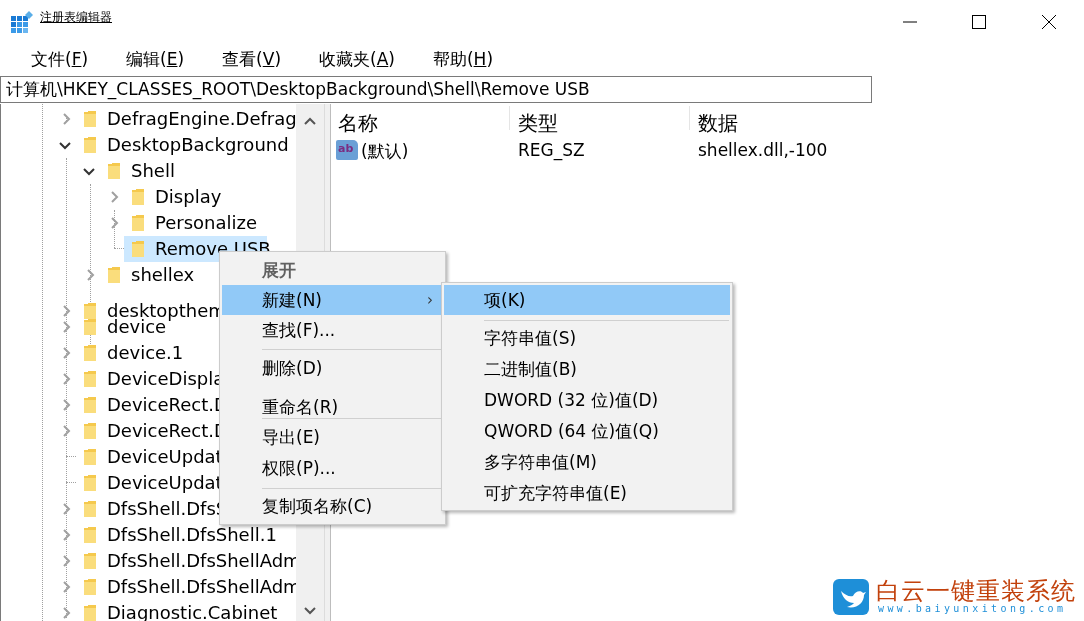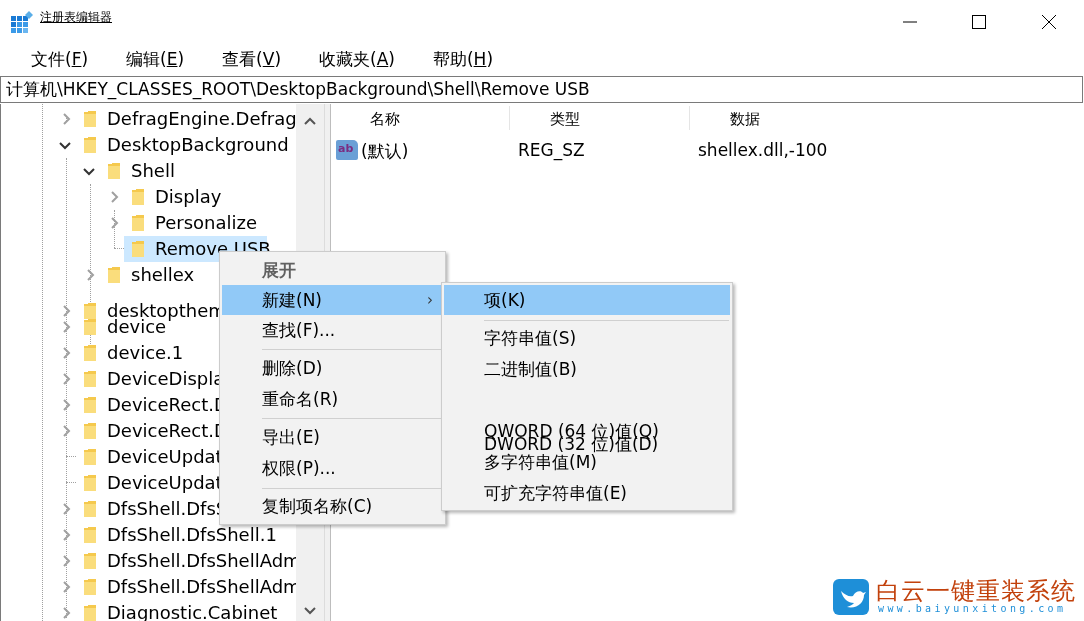--- a/index.html
+++ b/index.html
@@ -9,39 +9,39 @@
   .titlebar { position: absolute; left: 0; top: 0; width: 1084px; height: 44px; background: #fff; }
   .app-icon { position: absolute; left: 11px; top: 11px; width: 22px; height: 22px; }
   .title-text { position: absolute; left: 40px; top: 9px; font-size: 12px; text-decoration: underline; }
   .win-btn { position: absolute; top: 0; width: 70px; height: 44px; display: flex; align-items: center; justify-content: center; }
   .win-min { left: 875px; } .win-max { left: 944px; } .win-close { left: 1014px; }
 
   .menubar { position: absolute; left: 0; top: 44px; width: 1084px; height: 30px; display: flex; align-items: center; padding-left: 7px; }
   .menu-item { margin-right: 14px; font-size: 17px; margin-left: 24px; }
   .menu-item u { text-decoration: underline; }
 
-  .addressbar { position: absolute; left: 0; top: 76px; width: 1083px; height: 27px; border: 1px solid #7a7a7a; background: #fff; padding-left: 5px; line-height: 25px; font-size: 17px; white-space: nowrap; overflow: hidden; }
+  .addressbar { position: absolute; left: 0; top: 76px; width: 872px; height: 27px; border: 1px solid #7a7a7a; background: #fff; padding-left: 5px; line-height: 25px; font-size: 17px; white-space: nowrap; overflow: hidden; }
 
   .tree-pane { position: absolute; left: 0; top: 104px; width: 326px; height: 517px; border-left: 1px solid #7a7a7a; overflow: hidden; background: #fff; }
   .tree-row { position: absolute; left: 0; height: 26px; width: 300px; white-space: nowrap; }
   .tree-row .chev { position: absolute; top: 5px; width: 14px; height: 16px; }
   .tree-row .folder { position: absolute; top: 4px; width: 14px; height: 18px; }
   .tree-row .label { position: absolute; top: 1px; font-size: 18px; line-height: 24px; }
   .tree-row.selected .sel-bg { position: absolute; top: 0; height: 26px; background: #cce8ff; }
   .vline { position: absolute; border-left: 1px dotted #a0a0a0; width: 0; }
   .hline { position: absolute; border-top: 1px dotted #a0a0a0; height: 0; }
 
   .vscroll { position: absolute; left: 296px; top: 104px; width: 28px; height: 517px; background: #f0f0f0; }
   .scroll-up, .scroll-down { position: absolute; left: 0; width: 28px; height: 26px; display: flex; align-items: center; justify-content: center; }
   .scroll-up { top: 4px; } .scroll-down { top: 494px; }
 
   .splitter { position: absolute; left: 324px; top: 104px; width: 7px; height: 517px; background: #f0f0f0; border-left: 1px solid #dcdcdc; border-right: 1px solid #bdbdbd; }
 
   .list-pane { position: absolute; left: 331px; top: 104px; width: 753px; height: 517px; background: #fff; }
-  .col-header { position: absolute; top: 6px; font-size: 15px; margin-left: 32px; }
+  .col-header { position: absolute; top: 6px; font-size: 20px; }
   .col-div { position: absolute; top: 2px; width: 1px; height: 24px; background: #e5e5e5; }
   .list-row { position: absolute; top: 34px; left: 0; width: 700px; height: 24px; }
   .list-row .cell { position: absolute; top: 2px; font-size: 17px; }
   .ab-icon { position: absolute; left: 5px; top: 2px; width: 22px; height: 20px; background: #6a9fd6; border-radius: 2px 5px 2px 2px; color: #7a2d82; font-size: 11px; font-weight: bold; line-height: 18px; padding-left: 2px; font-family: "DejaVu Sans", sans-serif; }
 
   .ctx-menu { position: absolute; background: #f2f2f2; border: 1px solid #cccccc; box-shadow: 2px 2px 3px rgba(0,0,0,0.28); }
   .ctx-item { position: absolute; left: 2px; height: 30px; font-size: 17px; line-height: 30px; }
   .ctx-item .txt { position: absolute; left: 40px; white-space: nowrap; }
   .ctx-item.hl { background: #91c9f7; }
   .ctx-item.disabled-bold .txt { font-weight: bold; color: #606060; }
@@ -348,21 +348,21 @@
     <span class="txt">新建(N)</span>
     <span class="submenu-arrow">›</span>
   </div>
   <div class="ctx-item" style="top:63px; width:221px;">
     <span class="txt">查找(F)...</span>
   </div>
   <div class="ctx-sep" style="top:97px; left:42px; width:180px;"></div>
   <div class="ctx-item" style="top:101px; width:221px;">
     <span class="txt">删除(D)</span>
   </div>
-  <div class="ctx-item" style="top:132px; width:221px;">
+  <div class="ctx-item" style="top:140px; width:221px;">
     <span class="txt">重命名(R)</span>
   </div>
   <div class="ctx-sep" style="top:166px; left:42px; width:180px;"></div>
   <div class="ctx-item" style="top:170px; width:221px;">
     <span class="txt">导出(E)</span>
   </div>
   <div class="ctx-item" style="top:201px; width:221px;">
     <span class="txt">权限(P)...</span>
   </div>
   <div class="ctx-sep" style="top:236px; left:42px; width:180px;"></div>
@@ -375,21 +375,21 @@
   <div class="ctx-item hl" style="top:2px; width:286px;">
     <span class="txt">项(K)</span>
   </div>
   <div class="ctx-sep" style="top:37px; left:42px; width:245px;"></div>
   <div class="ctx-item" style="top:40px; width:286px;">
     <span class="txt">字符串值(S)</span>
   </div>
   <div class="ctx-item" style="top:71px; width:286px;">
     <span class="txt">二进制值(B)</span>
   </div>
-  <div class="ctx-item" style="top:102px; width:286px;margin-top:44px;">
+  <div class="ctx-item" style="top:102px; width:286px;">
     <span class="txt">DWORD (32 位)值(D)</span>
   </div>
   <div class="ctx-item" style="top:133px; width:286px;">
     <span class="txt">QWORD (64 位)值(Q)</span>
   </div>
   <div class="ctx-item" style="top:164px; width:286px;">
     <span class="txt">多字符串值(M)</span>
   </div>
   <div class="ctx-item" style="top:195px; width:286px;">
     <span class="txt">可扩充字符串值(E)</span>

